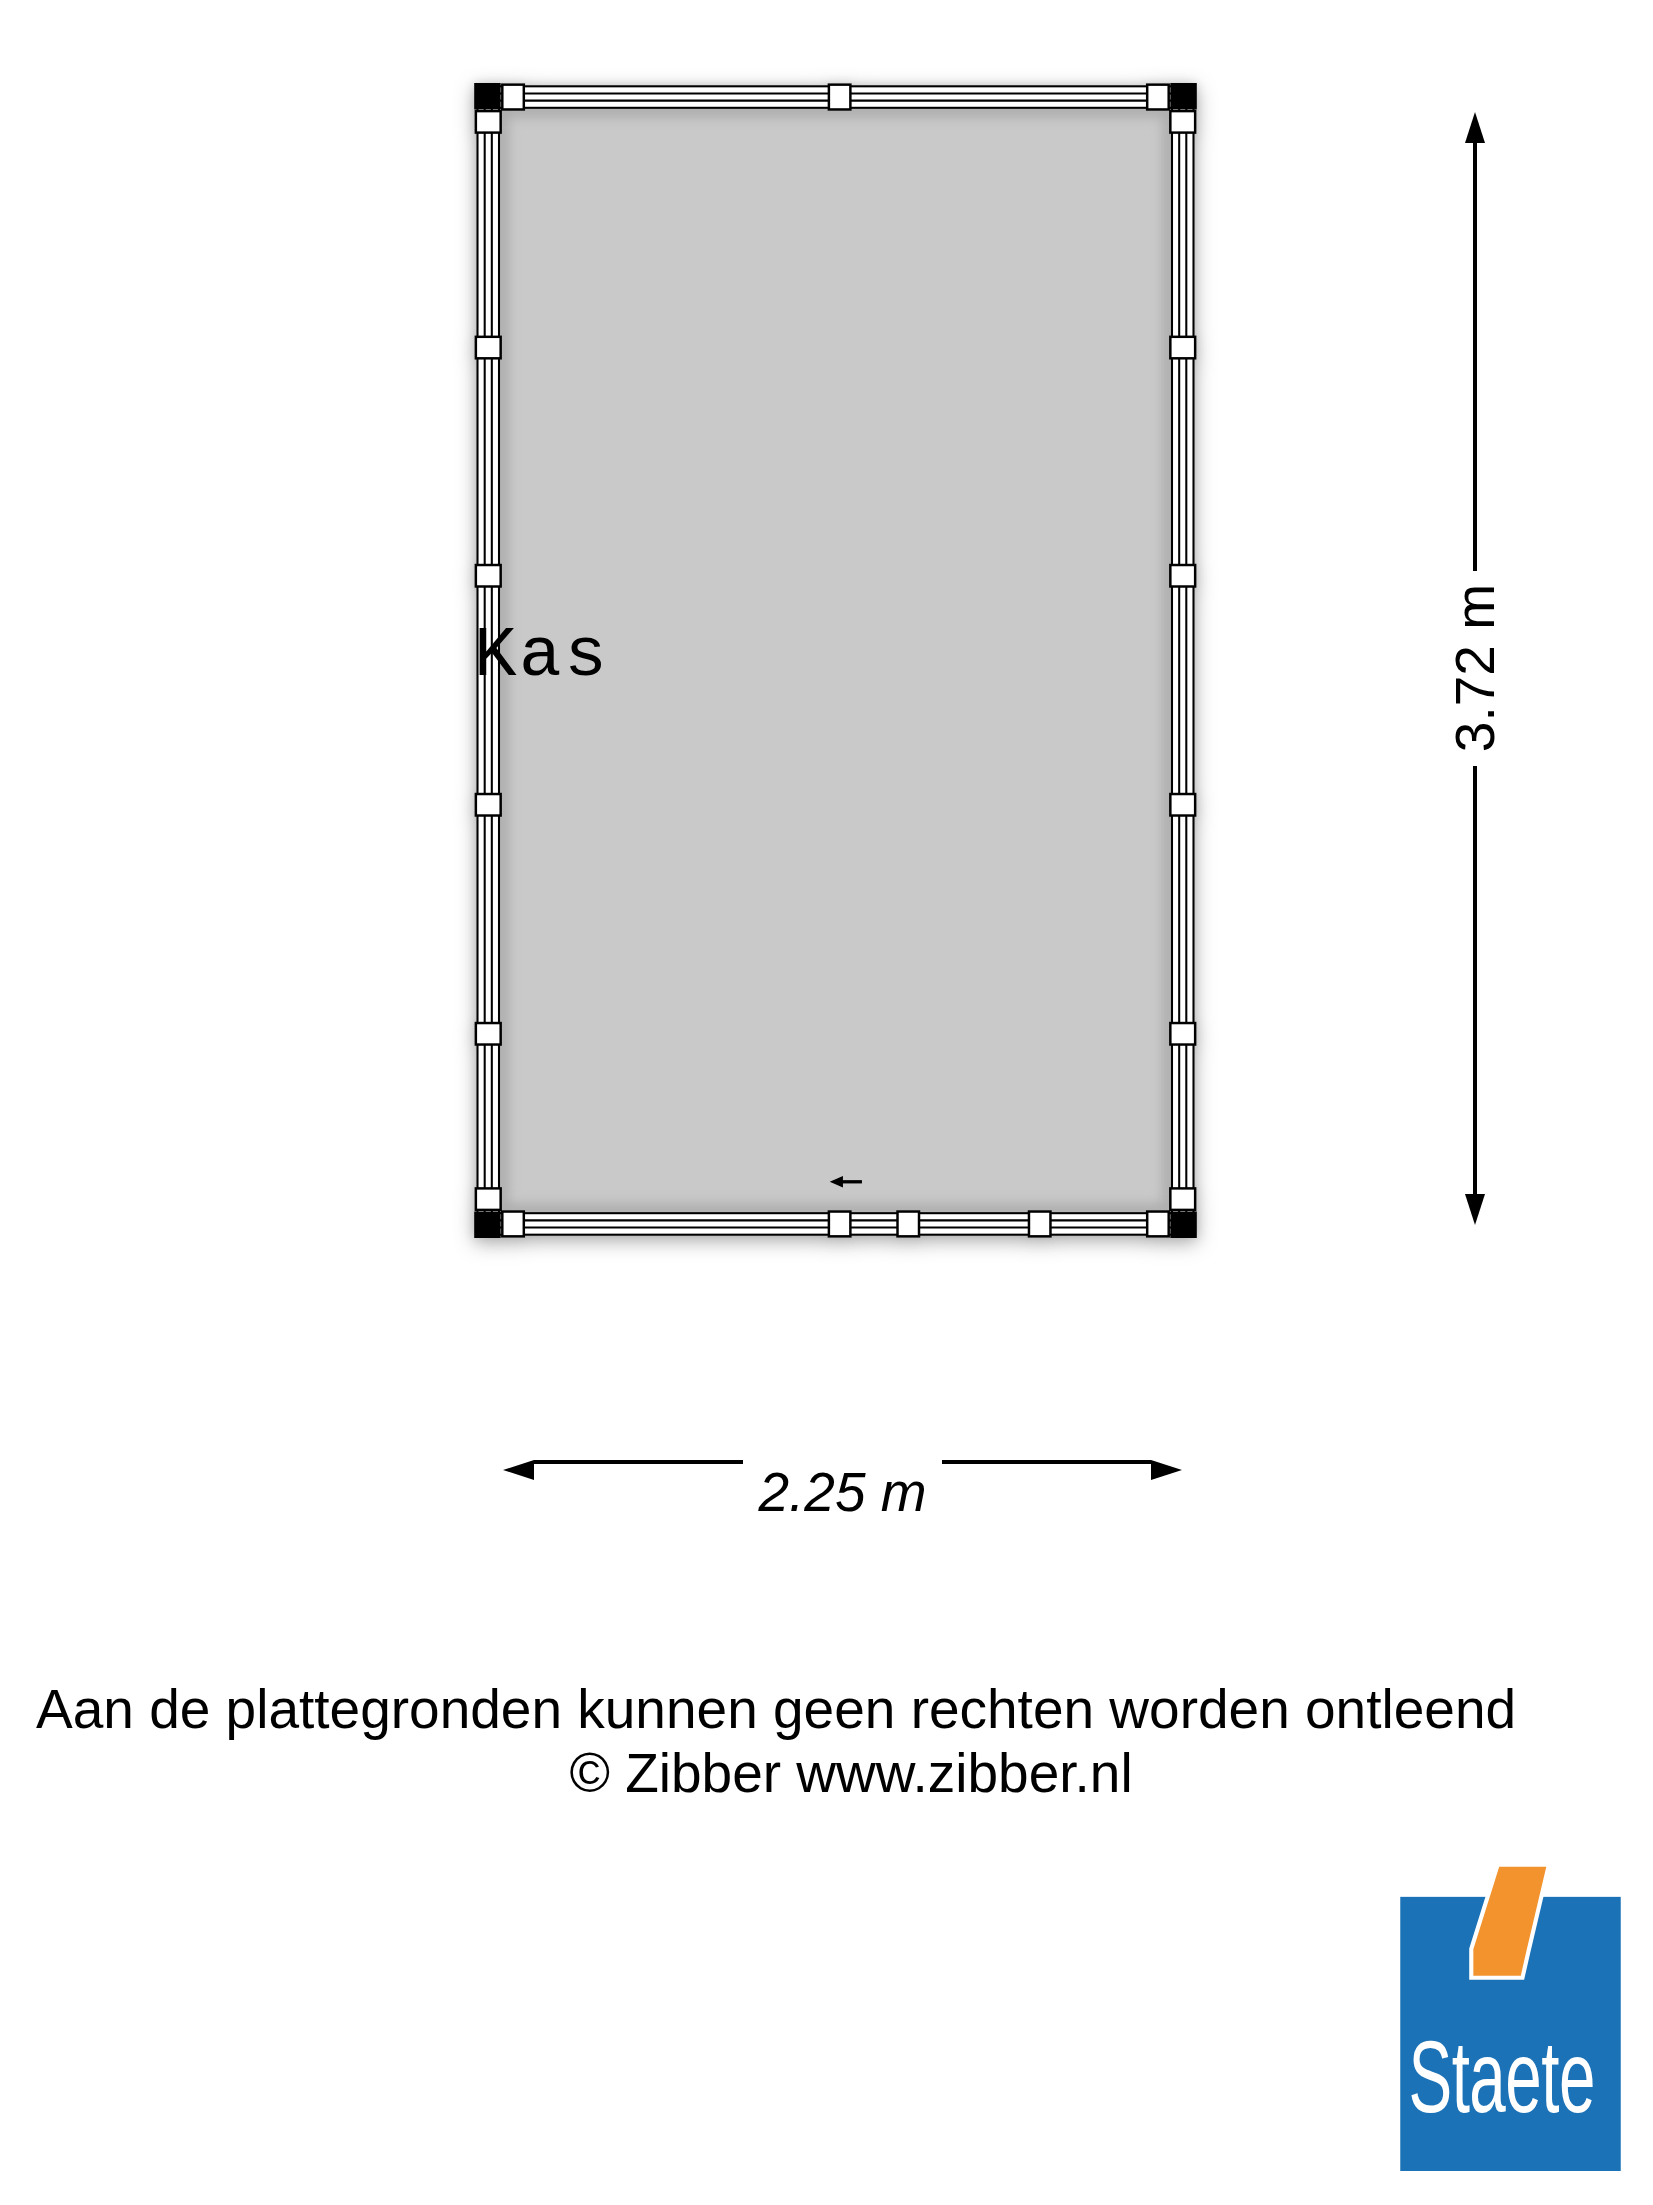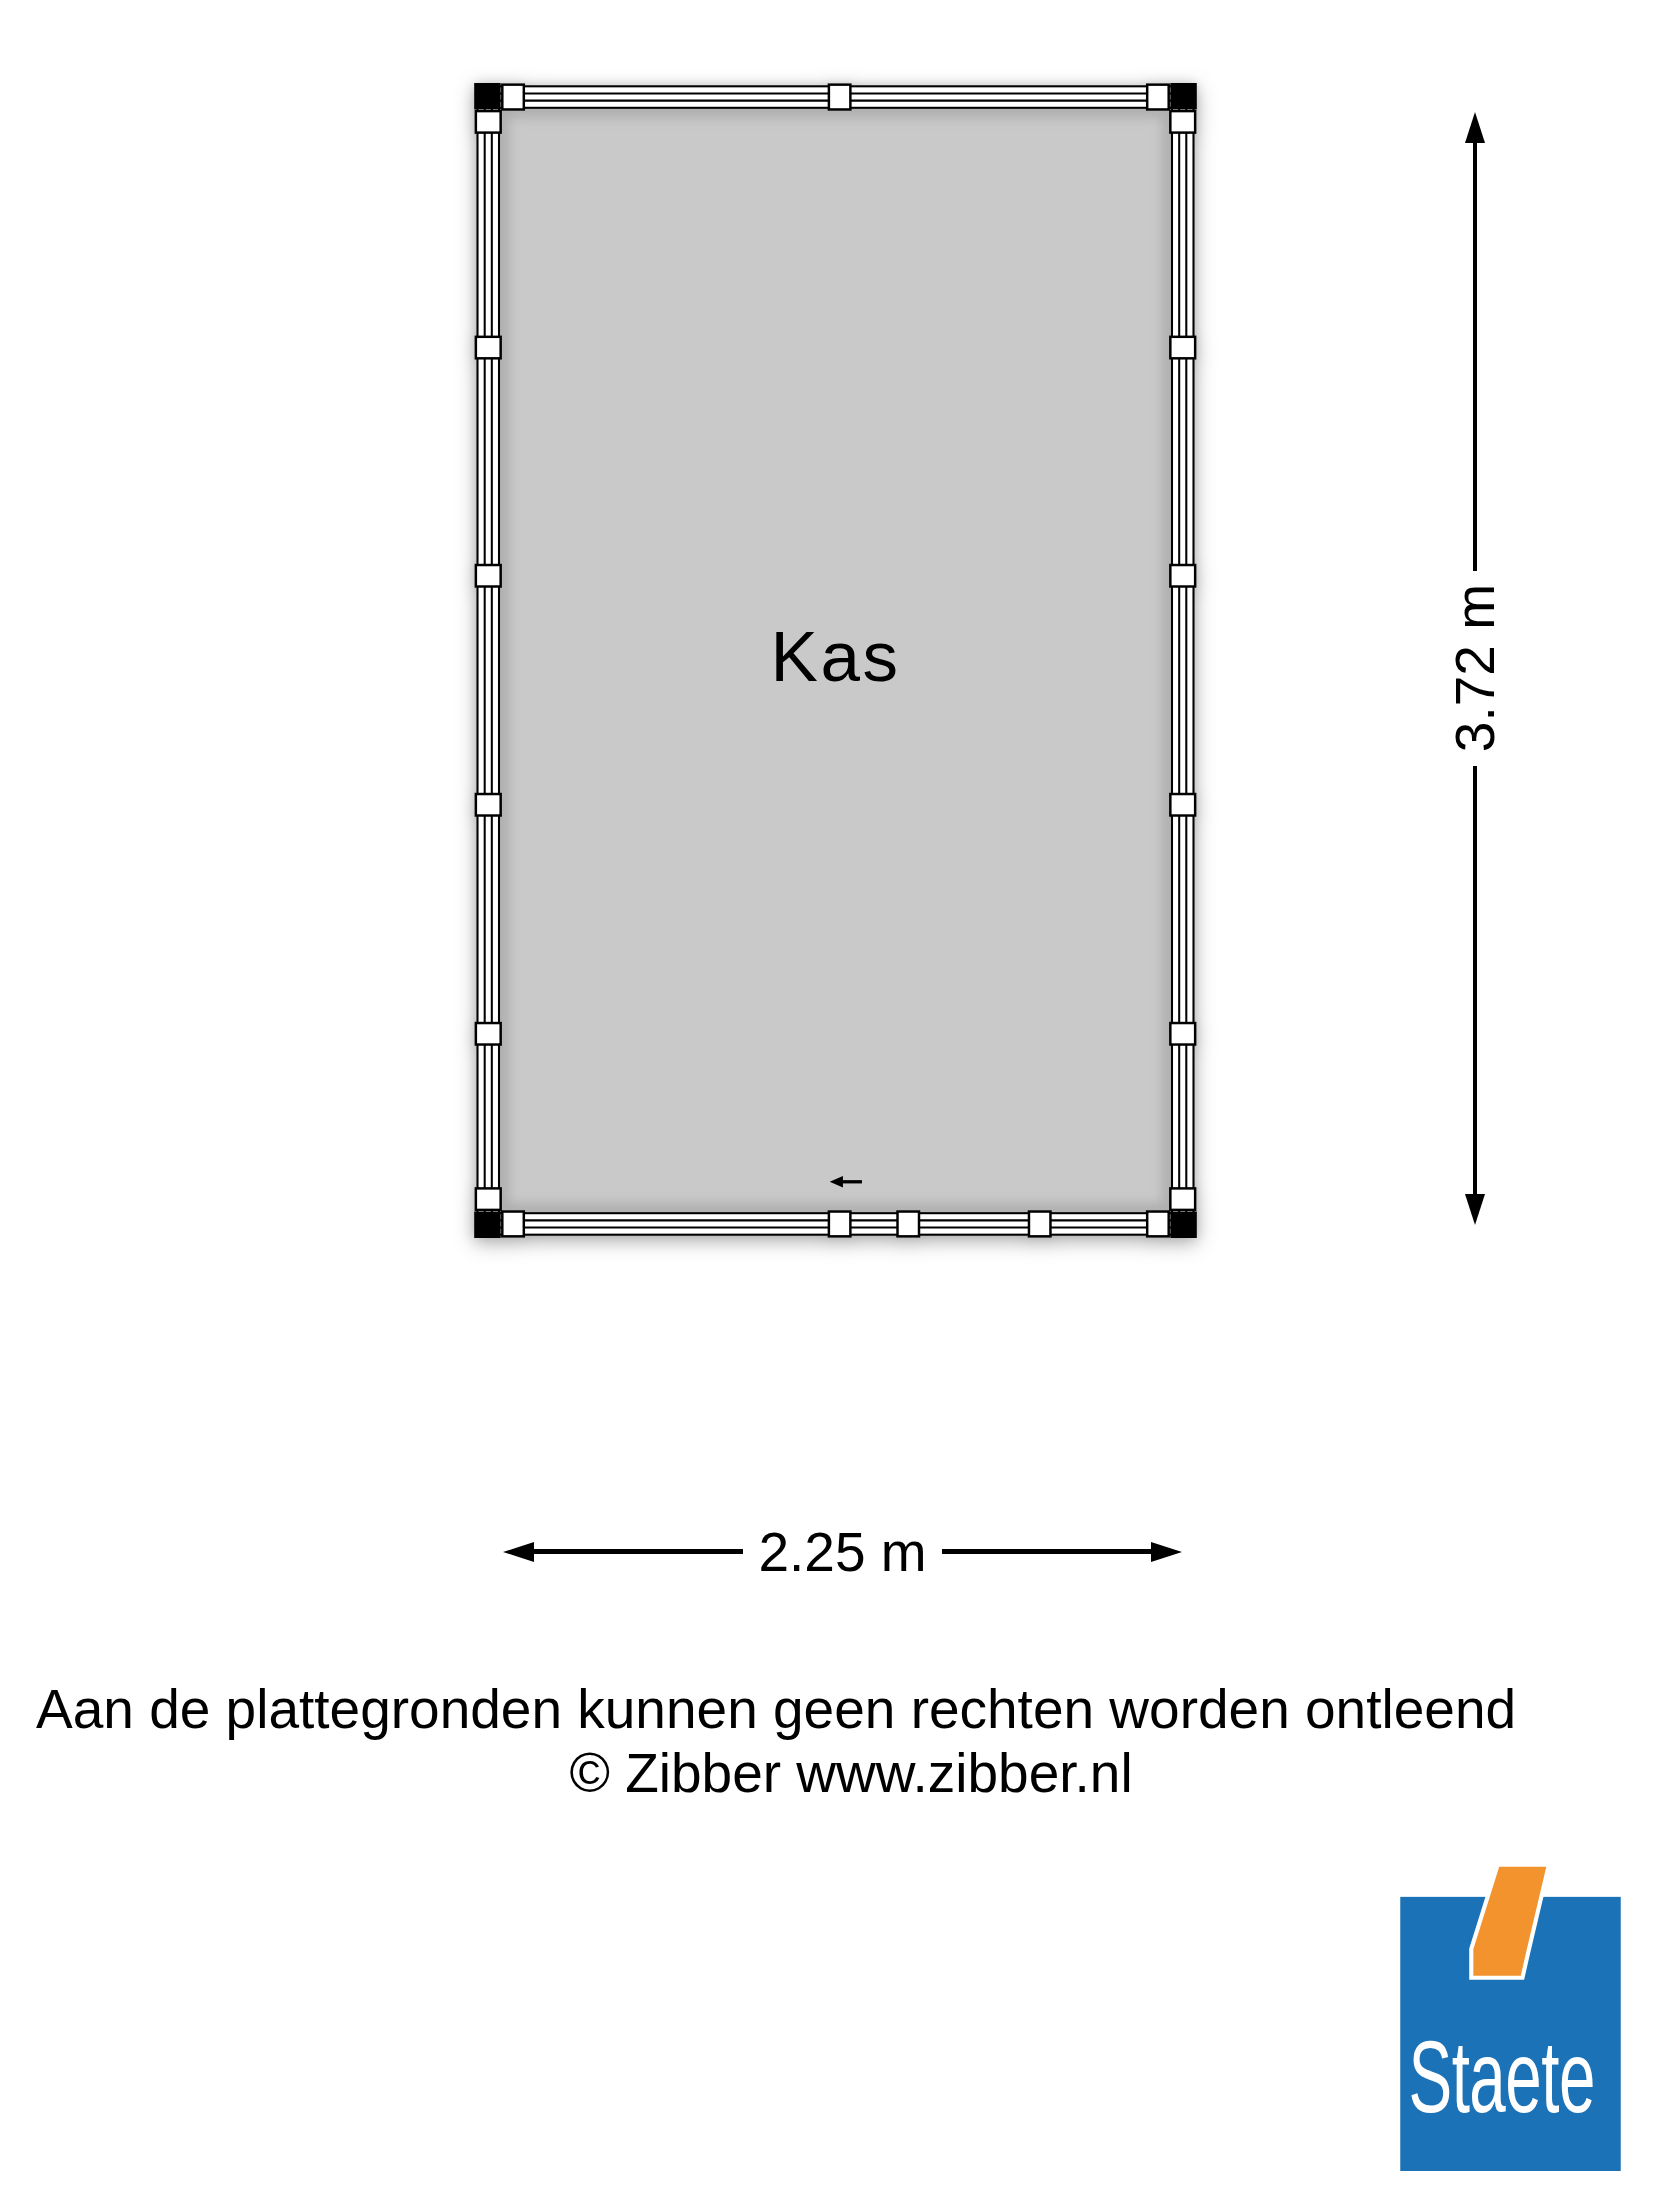--- a/index.html
+++ b/index.html
@@ -16,22 +16,22 @@
   .plan {
     position:absolute; left:474px; top:83px;
     width:723px; height:1155px;
   }
   .plan svg {
     display:block;
     filter: drop-shadow(0 5px 10px rgba(0,0,0,0.30)) drop-shadow(0 0 5px rgba(0,0,0,0.12));
   }
   .room-label {
     position:absolute; left:474px; top:616px; width:723px;
-    text-align:center;
-    font-size:71px; letter-spacing:2.5px; color:#000;
+    text-align:left;
+    font-size:71px; letter-spacing:2.5px; color:#000;font-family:Liberation Mono, monospace;
   }
 
   
   .vdim {
     position:absolute; left:1456px; top:112px;
     width:38px; height:1113px;
     display:flex; flex-direction:column; align-items:center;
   }
   .vdim .head-up {
     width:0; height:0;
@@ -44,23 +44,23 @@
     border-top:31px solid #000;
   }
   .vdim .line { flex:1; width:4.1px; background:#000; }
   .vdim .label {
     writing-mode:vertical-rl; transform:rotate(180deg);
     font-size:55px; color:#000; margin:13.2px 0; white-space:nowrap;
   }
 
   
   .hdim {
-    position:absolute; left:503px; top:1524px;
+    position:absolute; left:503px; top:1460px;
     width:679px; height:55px;
-    display:flex; flex-direction:row; align-items:center;
+    display:flex; flex-direction:row; font-style:italic;
   }
   .hdim .head-left {
     width:0; height:0;
     border-top:10px solid transparent; border-bottom:10px solid transparent;
     border-right:31px solid #000;
   }
   .hdim .head-right {
     width:0; height:0;
     border-top:10px solid transparent; border-bottom:10px solid transparent;
     border-left:31px solid #000;

